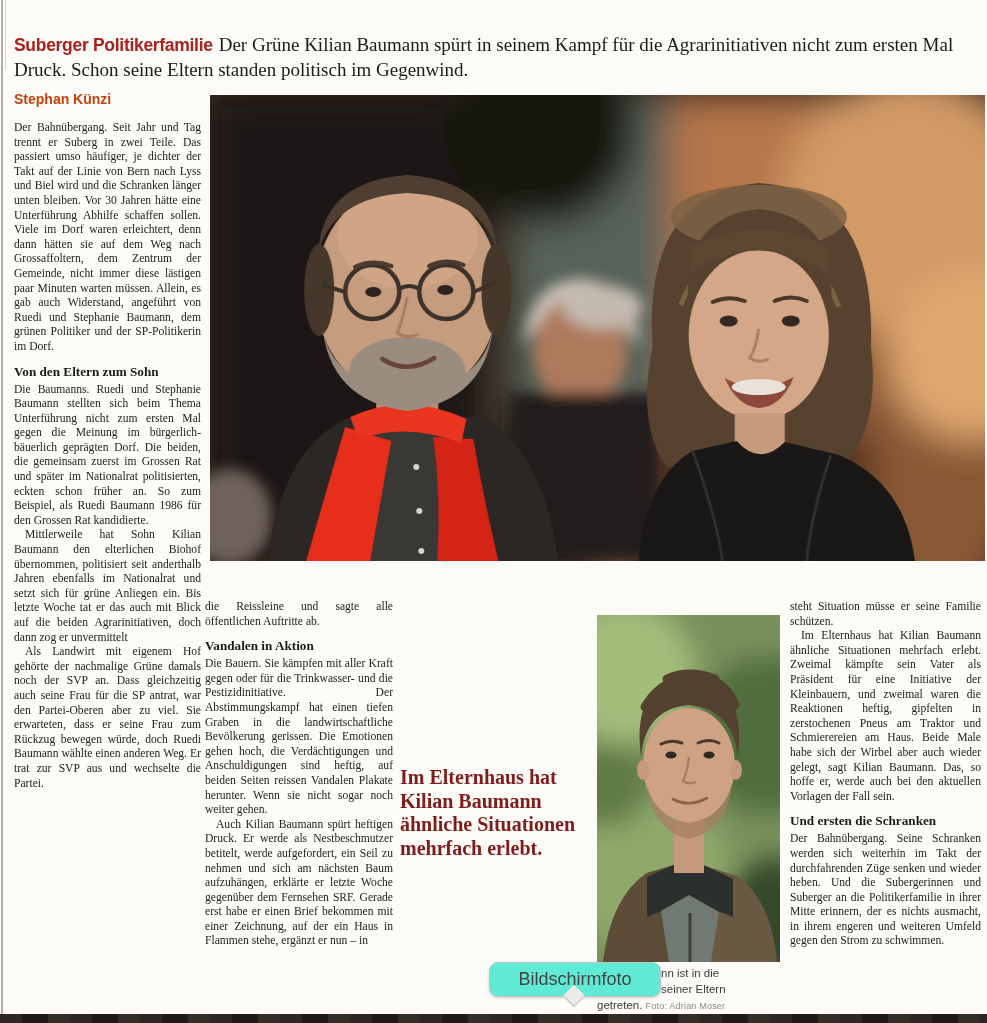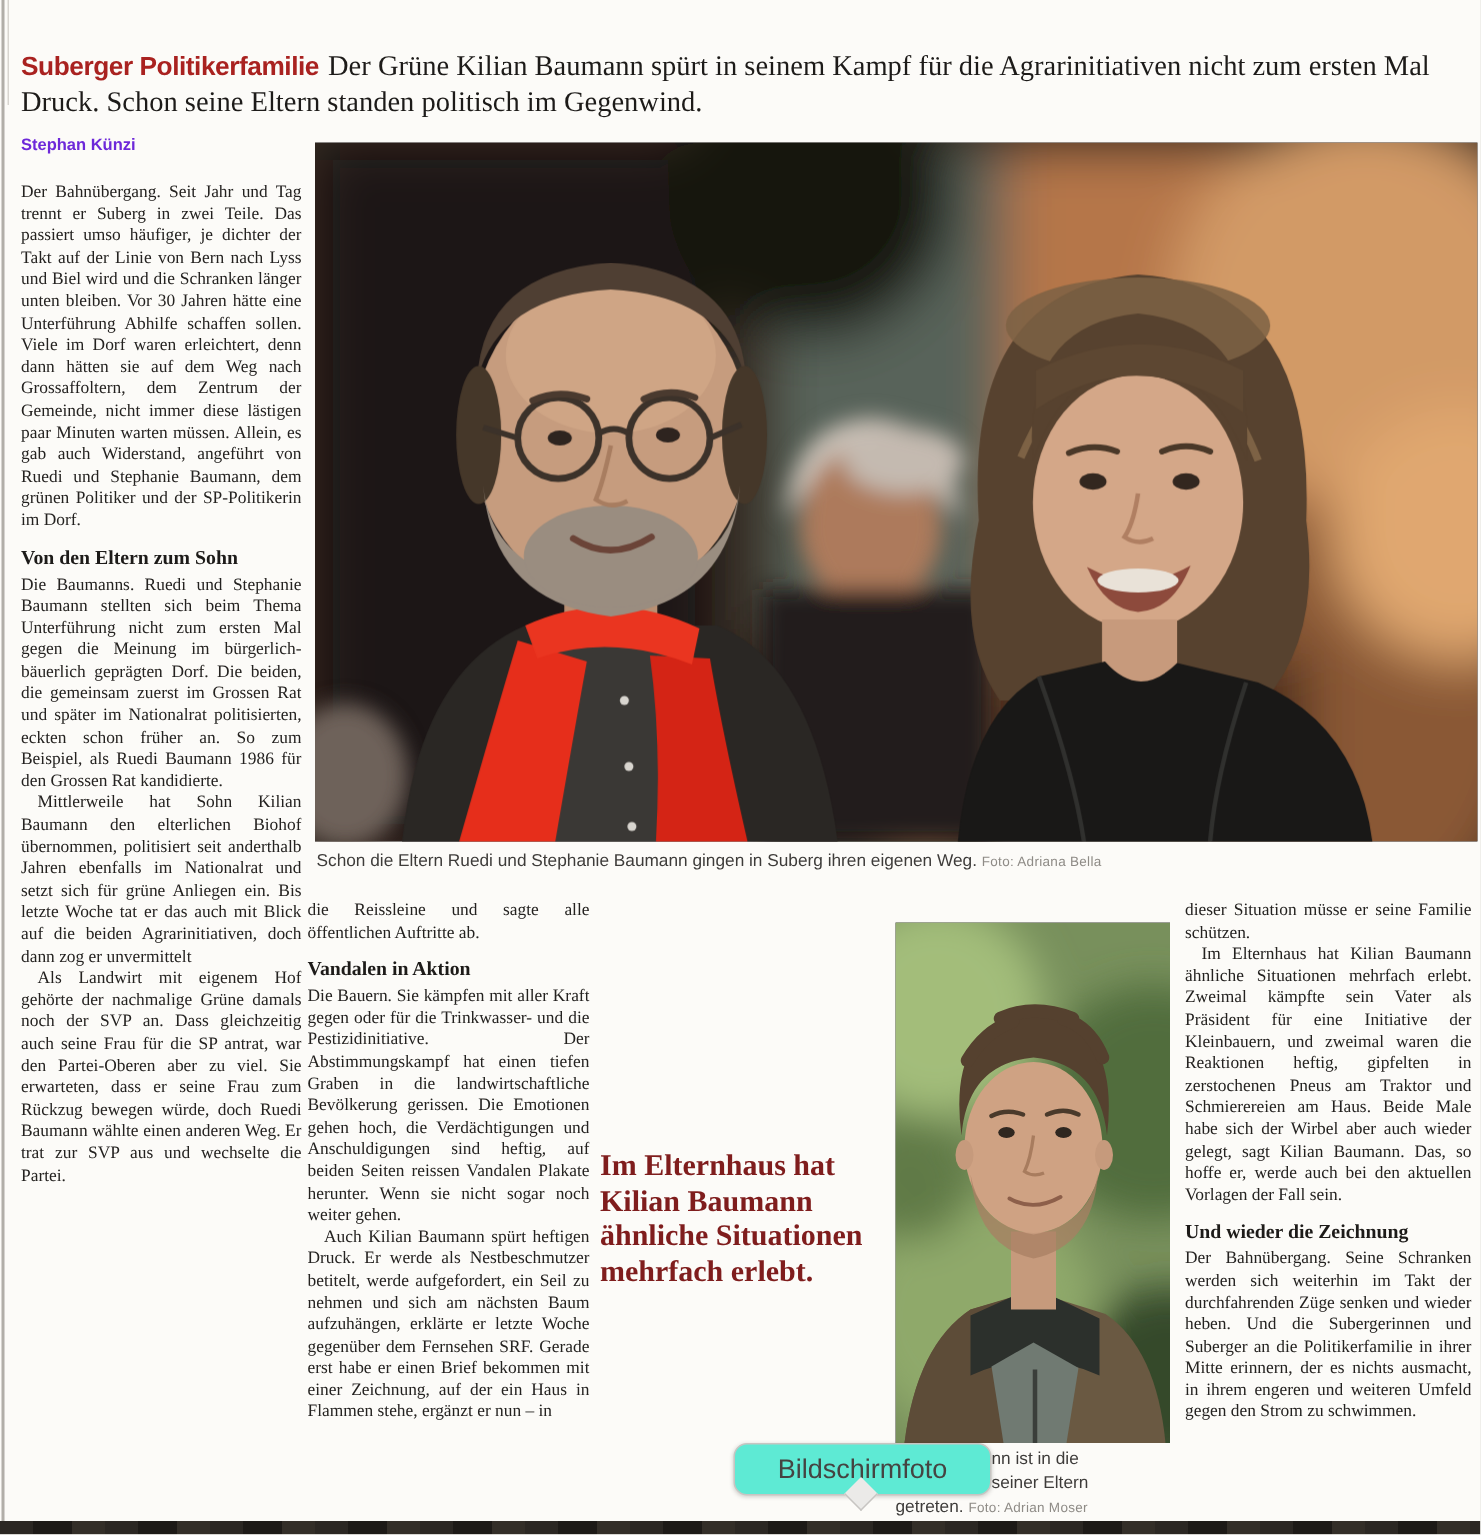--- a/index.html
+++ b/index.html
@@ -8,21 +8,21 @@
     background:#fcfbf8;overflow:hidden;
     font-family:"Liberation Serif",serif;color:#242220;
   }
   
   .edge-line{position:absolute;left:1px;top:0;width:2px;height:1014px;background:#98948e;opacity:.75;}
   .edge-line2{position:absolute;left:5px;top:0;width:1px;height:70px;background:#d8d5d0;}
 
   
   .header{position:absolute;left:14px;top:14px;width:952px;font-size:19px;line-height:23.5px;color:#1d1b19;}
   .kicker{font-family:"Liberation Sans",sans-serif;font-weight:bold;color:#a92220;letter-spacing:-0.3px;font-size:17.5px;padding-right:6px;}
-  .byline{position:absolute;left:14px;top:91px;font-family:"Liberation Sans",sans-serif;font-weight:bold;font-size:11px;color:#6d28d9;}
+  .byline{position:absolute;left:14px;top:91px;font-family:"Liberation Sans",sans-serif;font-weight:bold;font-size:14px;color:#c2410c;}
 
   
   .col{position:absolute;font-size:11.6px;line-height:14.6px;text-align:justify;overflow:hidden;}
   .col p{margin:0;}
   .col p.ind{text-indent:11px;}
   .col h3{margin:9px 0 4px 0;font-size:13.2px;line-height:15px;font-family:"Liberation Serif",serif;color:#1d1b19;}
   #col1{left:14px;top:121px;width:187px;height:892px;}
   #col2{left:205px;top:600px;width:188px;height:413px;}
   #col5{left:790px;top:600px;width:191px;height:413px;}
 
@@ -156,23 +156,20 @@
         <path d="M548,234 Q545,254 539,263 Q548,269 558,264" stroke="#b07f62" stroke-width="3" fill="none"></path>
         <path d="M514,283 Q548,302 583,282 Q571,312 548,313 Q526,311 514,283 Z" fill="#8d4a3c"></path>
         <ellipse cx="548" cy="292" rx="27" ry="8" fill="#e9e2d8"></ellipse>
         <rect x="524" y="318" width="50" height="44" fill="#c79a7c"></rect>
         <path d="M428,466 Q436,382 482,356 L526,346 Q549,372 574,347 L628,360 Q694,388 704,466 Z" fill="#191817"></path>
         <path d="M482,356 Q505,420 512,466 M620,360 Q600,420 596,466" stroke="#30302e" stroke-width="3" fill="none"></path>
       </g>
     </svg>
   </div>
 
-  <div class="caption" id="caption-main"><span>Schon die Eltern Ruedi und Stephanie Baumann gingen in Suberg ihren eigenen Weg.</span>
-    <span class="credit">Foto: Adriana Bella</span>
-  </div>
 
   <div class="col" id="col2">
     <p>die Reissleine und sagte alle öffentlichen Auftritte ab.</p>
     <h3>Vandalen in Aktion</h3>
     <p>Die Bauern. Sie kämpfen mit aller Kraft gegen oder für die Trinkwasser- und die Pestizidinitiative. Der Abstimmungskampf hat einen tiefen Graben in die landwirtschaftliche Bevölkerung gerissen. Die Emotionen gehen hoch, die Verdächtigungen und Anschuldigungen sind heftig, auf beiden Seiten reissen Vandalen Plakate herunter. Wenn sie nicht sogar noch weiter gehen.</p>
     <p class="ind">Auch Kilian Baumann spürt heftigen Druck. Er werde als Nestbeschmutzer betitelt, werde aufgefordert, ein Seil zu nehmen und sich am nächsten Baum aufzuhängen, erklärte er letzte Woche gegenüber dem Fernsehen SRF. Gerade erst habe er einen Brief bekommen mit einer Zeichnung, auf der ein Haus in Flammen stehe, ergänzt er nun – in</p>
   </div>
 
   <div id="pull-quote">Im Elternhaus hat Kilian Baumann ähnliche Situationen mehrfach erlebt.</div>
 
@@ -212,23 +209,23 @@
     </svg>
   </div>
 
   <div class="cap-frag" id="cap-s1">nn ist in die</div>
   <div class="cap-frag" id="cap-s2">seiner Eltern</div>
   <div class="cap-frag" id="cap-s3"><span>getreten.</span>
     <span class="credit">Foto: Adrian Moser</span>
   </div>
 
   <div class="col" id="col5">
-    <p>dieser Situation müsse er seine Familie schützen.</p>
+    <p>steht Situation müsse er seine Familie schützen.</p>
     <p class="ind">Im Elternhaus hat Kilian Baumann ähnliche Situationen mehrfach erlebt. Zweimal kämpfte sein Vater als Präsident für eine Initiative der Kleinbauern, und zweimal waren die Reaktionen heftig, gipfelten in zerstochenen Pneus am Traktor und Schmierereien am Haus. Beide Male habe sich der Wirbel aber auch wieder gelegt, sagt Kilian Baumann. Das, so hoffe er, werde auch bei den aktuellen Vorlagen der Fall sein.</p>
-    <h3>Und wieder die Zeichnung</h3>
+    <h3>Und ersten die Schranken</h3>
     <p>Der Bahnübergang. Seine Schranken werden sich weiterhin im Takt der durchfahrenden Züge senken und wieder heben. Und die Subergerinnen und Suberger an die Politikerfamilie in ihrer Mitte erinnern, der es nichts ausmacht, in ihrem engeren und weiteren Umfeld gegen den Strom zu schwimmen.</p>
   </div>
 
   <div id="tooltip">
     <div class="tail"></div>
     <span>Bildschirmfoto</span>
   </div>
 
   <div id="bottom-strip"></div>
 </div>

